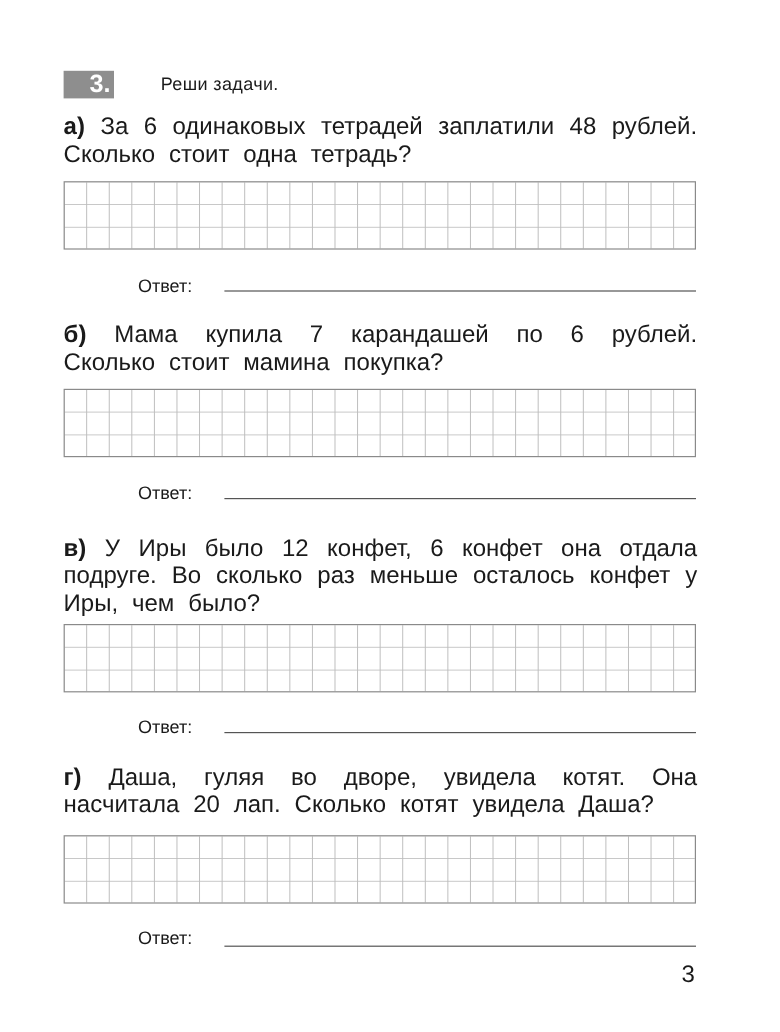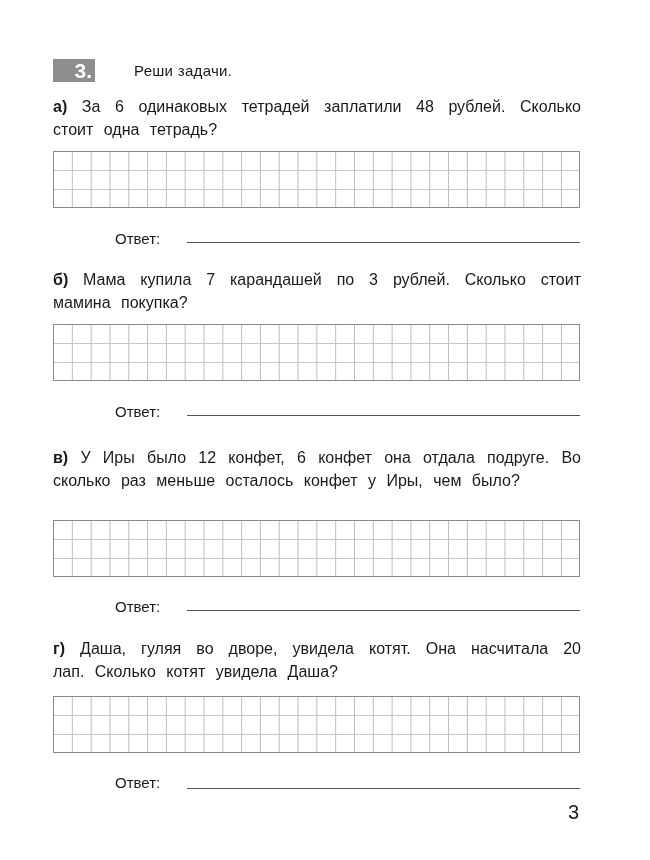--- a/index.html
+++ b/index.html
@@ -4,21 +4,21 @@
   <style>
     html, body { margin: 0; padding: 0; background: #ffffff; }
     body { width: 650px; height: 860px; position: relative; overflow: hidden;
            font-family: "Liberation Sans", "DejaVu Sans", sans-serif; color: #1a1a1a; }
     .abs { position: absolute; }
     .badge { left: 53px; top: 59px; width: 42px; height: 23px; background: #8e8e8e;
              color: #ffffff; font-weight: bold; font-size: 21px; line-height: 23px;
              text-align: right; padding-right: 0; box-sizing: border-box; }
     .badge span { display: inline-block; padding-right: 3px; }
     .title { left: 108px; top: 58px; font-size: 15px; line-height: 26px; letter-spacing: 0.3px; margin-left: 26px; }
-    .task { left: 53px; width: 528px; font-size: 16px; line-height: 23px; text-align: justify;
+    .task { left: 53px; width: 528px; font-size: 20px; line-height: 23px; text-align: justify;
             text-align-last: left; word-spacing: 6px; }
     .task b { font-weight: bold; }
     .grid { left: 53px; width: 527px; height: 57px; border: 1px solid #8a8a8a; box-sizing: border-box;
             background-image:
               linear-gradient(to right, #bdbdbd 1px, transparent 1px),
               linear-gradient(to bottom, #c8c8c8 1px, transparent 1px);
             background-size: 18.82px 100%, 100% 19px;
             background-position: -1px 0, 0 -1px; }
     .answer-label { left: 115px; font-size: 15px; line-height: 22px; }
     .answer-line { left: 187px; width: 393px; height: 0; border-top: 1.5px solid #555; }
@@ -35,21 +35,21 @@
 <div class="abs task" style="top:95px;">
   <b>а)</b>
   <span>За 6 одинаковых тетрадей заплатили 48 рублей. Сколько стоит одна тетрадь?</span>
 </div>
 <div class="abs grid" style="top:151px;"></div>
 <div class="abs answer-label" style="top:228px;">Ответ:</div>
 <div class="abs answer-line" style="top:242px;"></div>
 
 <div class="abs task" style="top:268px;">
   <b>б)</b>
-  <span>Мама купила 7 карандашей по 3 рублей. Сколько стоит мамина покупка?</span>
+  <span>Мама купила 7 карандашей по 6 рублей. Сколько стоит мамина покупка?</span>
 </div>
 <div class="abs grid" style="top:324px;"></div>
 <div class="abs answer-label" style="top:401px;">Ответ:</div>
 <div class="abs answer-line" style="top:415px;"></div>
 
 <div class="abs task" style="top:446px;">
   <b>в)</b>
   <span>У Иры было 12 конфет, 6 конфет она отдала подруге. Во сколько раз меньше осталось конфет у Иры, чем было?</span>
 </div>
 <div class="abs grid" style="top:520px;"></div>

